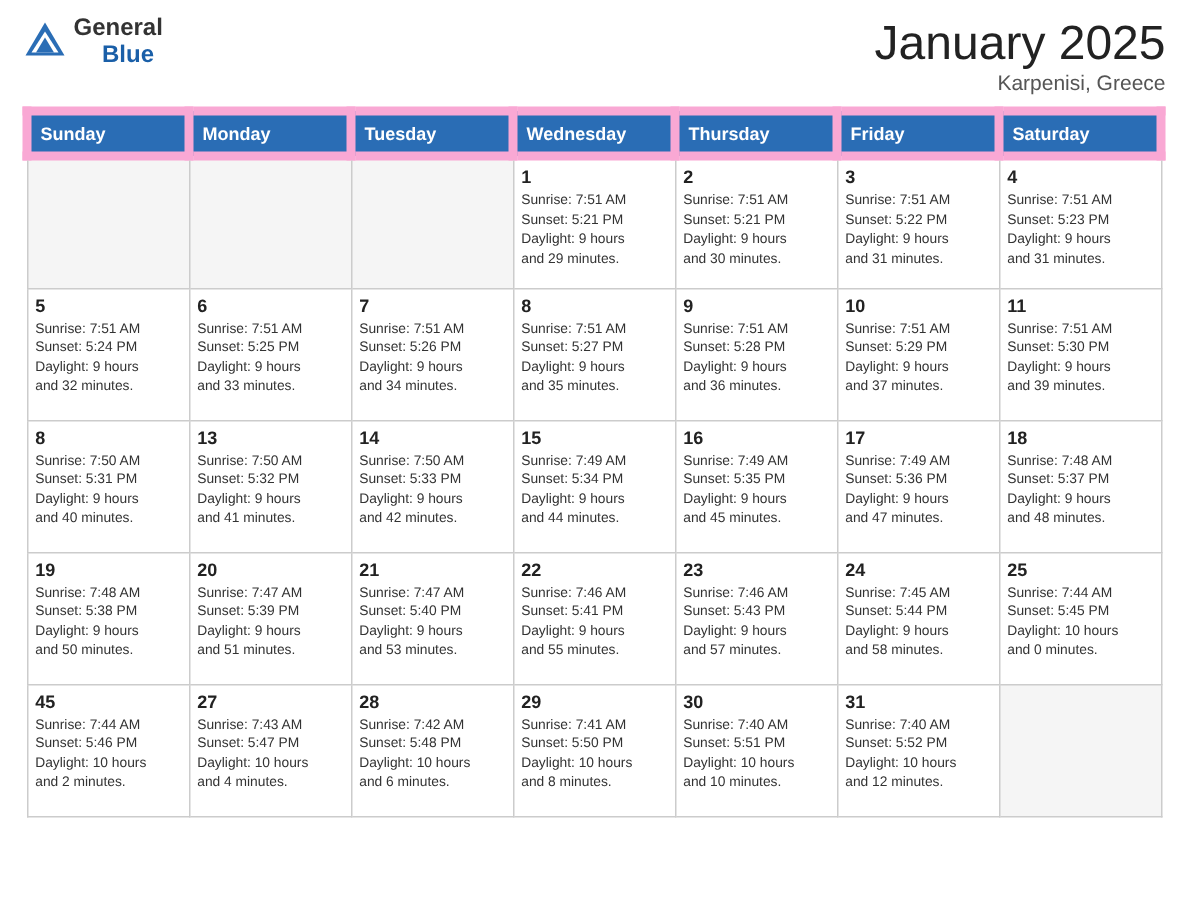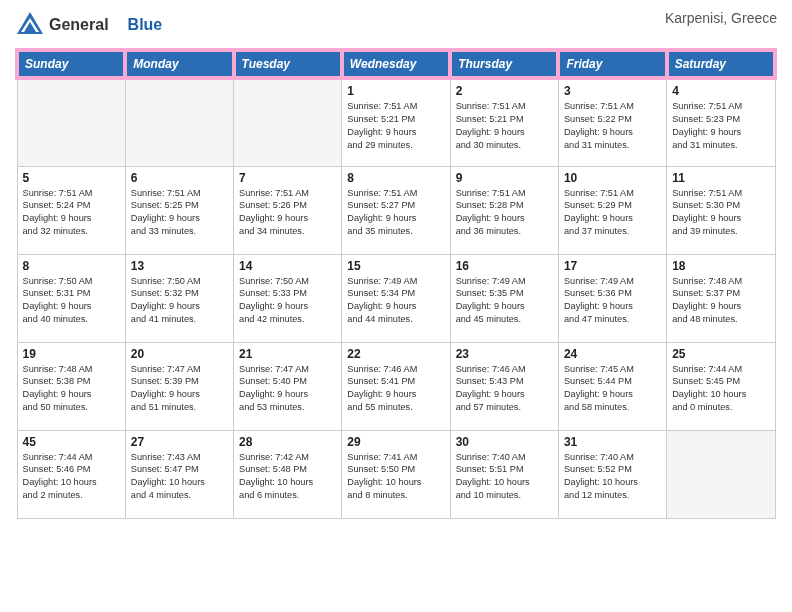--- a/index.html
+++ b/index.html
@@ -21,21 +21,21 @@
       justify-content: space-between;
       align-items: flex-start;
       margin-bottom: 8px;
     }
     .logo {
       display: flex;
       align-items: center;
     }
     .logo-text {
       display: flex;
-      flex-direction: row;
+      flex-direction: column;
       line-height: 1.1;
     }
     .logo-general {
       font-size: 16px;
       font-weight: bold;
       color: #333;
     }
     .logo-blue {
       font-size: 16px;
       font-weight: bold;
@@ -64,22 +64,21 @@
       border-collapse: collapse;
       table-layout: fixed;
     }
     .calendar th {
       background: #2a6db5;
       color: white;
       text-align: left;
       padding: 5px 6px;
       font-size: 12px;
       font-weight: bold;
-      border: 4px solid #f9a8d4;
-      font-style: italic;
+      border: 6px solid #f9a8d4;
     }
     .calendar td {
       border: 1px solid #ccc;
       vertical-align: top;
       padding: 4px 5px;
       font-size: 9.5px;
       color: #333;
       background: #fff;
       height: 88px;
     }
@@ -112,20 +111,21 @@
         <polygon points="15,2 28,24 2,24" fill="#2a6db5"></polygon>
         <polygon points="15,8 24,22 6,22" fill="#fff"></polygon>
         <polygon points="15,12 21,22 9,22" fill="#2a6db5"></polygon>
       </svg>
       <div class="logo-text">
         <span class="logo-general">General</span>
         <span class="logo-blue">Blue</span>
       </div>
     </div>
     <div class="title-section">
+      <div class="month-title">January 2025</div>
       <div class="location">Karpenisi, Greece</div>
     </div>
   </div>
 
   <table class="calendar">
     <thead>
       <tr>
         <th>Sunday</th>
         <th>Monday</th>
         <th>Tuesday</th>

